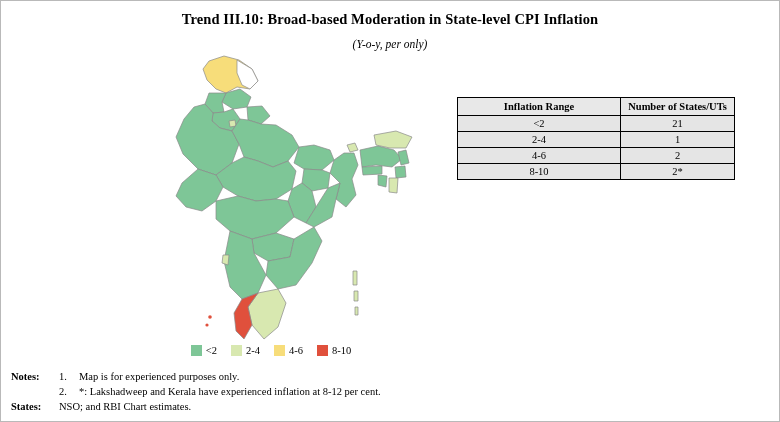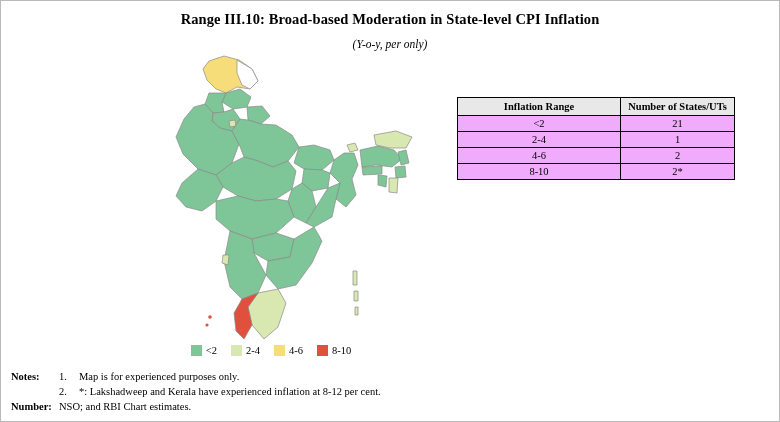--- a/index.html
+++ b/index.html
@@ -66,21 +66,21 @@
   .legend-swatch {
     width: 11px;
     height: 11px;
     display: inline-block;
   }
   
   .tbl {
     position: absolute;
     border-collapse: collapse;
     font-size: 10.5px;
-    background: #f0abfc;
+    background: #e5e5e5;
   }
   .tbl th {
     background: #e8e8e8;
     font-weight: bold;
     border: 1px solid #000;
     padding: 3px 6px;
     text-align: center;
     font-size: 10.5px;
   }
   .tbl td {
@@ -125,21 +125,21 @@
     flex: 0 0 20px;
   }
   .note-text { flex: 1 1 auto; }
   .src-text { flex: 1 1 auto; }
 </style>
 </head>
 <body>
 
 <div id="page">
 
-  <div class="title">Range III.10: Broad-based Moderation in State-level  CPI Inflation</div>
+  <div class="title">Trend III.10: Broad-based Moderation in State-level  CPI Inflation</div>
   <div class="subtitle">(Y-o-y, per only)</div>
 
   <div id="map-area">
     <svg id="map-svg" width="330" height="300" viewBox="0 0 330 300" xmlns="http://www.w3.org/2000/svg">
       <g stroke="#8a8a8a" stroke-width="0.7" stroke-linejoin="round">
 
         <path fill="#f7dd7a" d="M103,12 L118,7 L133,11 L146,20 L152,32 L144,40 L131,38 L120,44 L110,40 L101,31 L97,20 Z"></path>
 
         <path fill="#ffffff" d="M131,11 L146,20 L152,32 L144,40 L136,36 L131,24 Z"></path>
 
@@ -257,18 +257,18 @@
       <span class="note-label">Notes:</span>
       <span class="note-num">1.</span>
       <span class="note-text">Map is for experienced purposes only.</span>
     </div>
     <div class="note-row">
       <span class="note-label"></span>
       <span class="note-num">2.</span>
       <span class="note-text">*: Lakshadweep and Kerala have experienced inflation at 8-12 per cent.</span>
     </div>
     <div class="note-row">
-      <span class="note-label">Number:</span>
+      <span class="note-label">States:</span>
       <span class="src-text">NSO; and RBI Chart estimates.</span>
     </div>
   </div>
 
 </div>
 
 </body></html>

